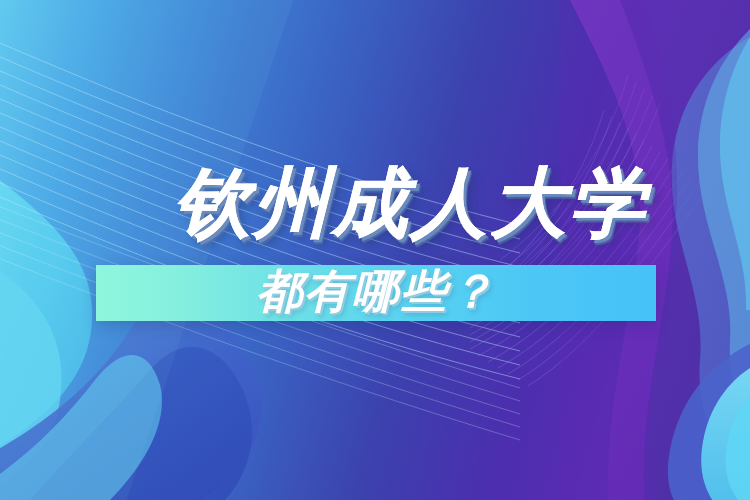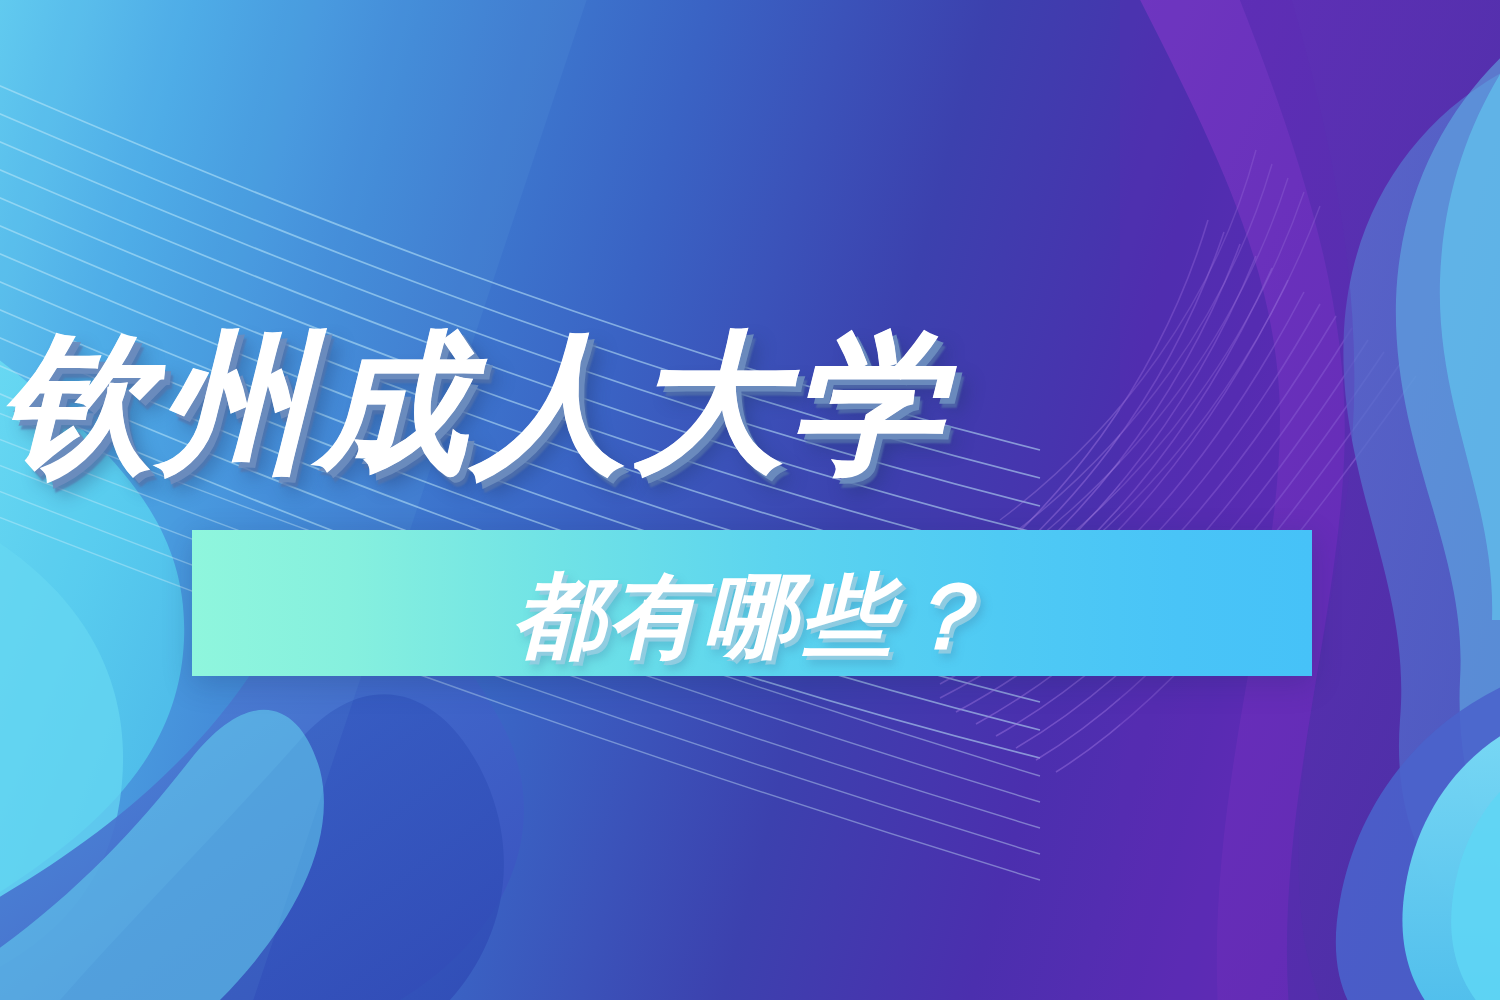--- a/index.html
+++ b/index.html
@@ -36,21 +36,21 @@
         #6e34bd 100%);
   }
   #bg-svg { position: absolute; inset: 0; }
 
   
   #title-block {
     position: absolute;
     left: 0;
     top: 158px;
     width: 648px;
-    text-align: left;
+    text-align: right;
     z-index: 12;
   }
   #main-title {
     display: inline-block;
     margin: 0;
     font-size: 76px;
     line-height: 90px;
     font-weight: 700;
     font-style: italic;
     color: #ffffff;
@@ -62,34 +62,35 @@
        6px 7px 9px rgba(30,50,100,0.38);
     -webkit-text-stroke: 0.4px #ffffff;
   }
 
   
   #subtitle-banner {
     position: absolute;
     left: 96px;
     top: 265px;
     width: 560px;
-    height: 73px;
+    height: 56px;
     z-index: 12;
     background: linear-gradient(90deg,
         #8ff6dd 0%,
         #86f0de 14%,
         #6fe2e6 33%,
         #5cd4ef 52%,
         #4fcaf4 72%,
         #49c4f7 88%,
         #46c2f8 100%);
     box-shadow: 0 4px 14px rgba(20,40,90,0.22);
     display: flex;
-    align-items: flex-end;
+    align-items: center;
     justify-content: center;
+    font-family: Liberation Serif, serif;
   }
   #subtitle-text {
     margin: 0;
     font-size: 46px;
     line-height: 56px;
     font-weight: 700;
     font-style: italic;
     color: #ffffff;
     letter-spacing: 2px;
     white-space: nowrap;

